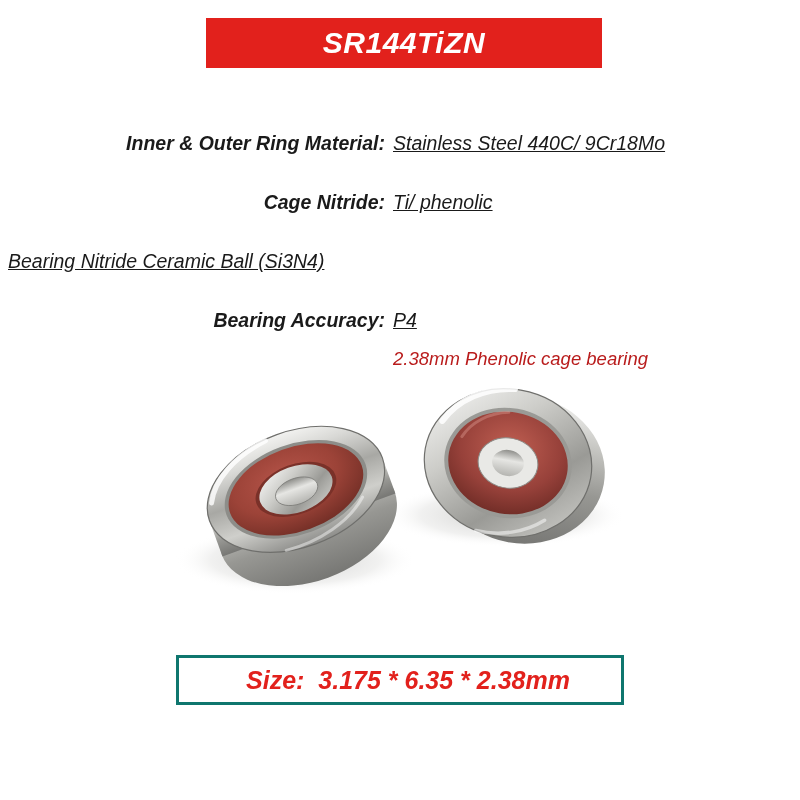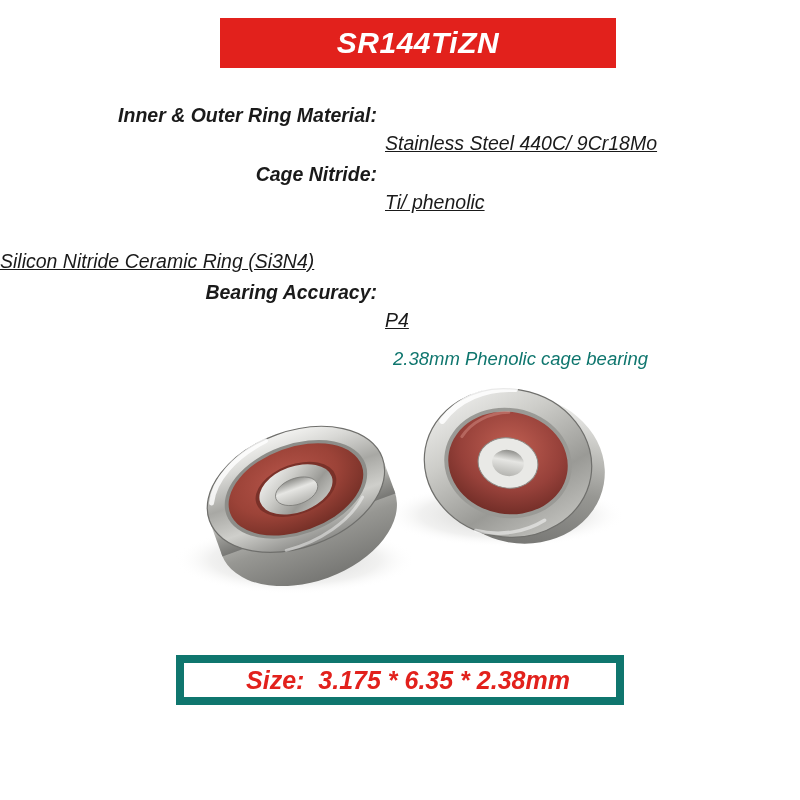--- a/index.html
+++ b/index.html
@@ -11,21 +11,21 @@
     height: 800px;
     background: #ffffff;
     font-family: "Liberation Sans", sans-serif;
     overflow: hidden;
     position: relative;
   }
 
   
   .title-banner {
     position: absolute;
-    left: 220px;
+    left: 206px;
     top: 18px;
     width: 396px;
     height: 50px;
     background: #e2211c;
     display: flex;
     align-items: center;
     justify-content: center;
   }
   .title-banner .title-text {
     color: #ffffff;
@@ -38,22 +38,23 @@
 
   
   .specs {
     position: absolute;
     left: 0px;
     top: 104px;
     width: 800px;
   }
   .spec-row {
     display: flex;
-    align-items: flex-start;
+    align-items: flex-end;
     margin-bottom: 8px;
+    padding-left: 8px;
   }
   .spec-label {
     width: 385px;
     text-align: right;
     padding-right: 8px;
     box-sizing: border-box;
     font-size: 19.5px;
     font-weight: bold;
     font-style: italic;
     color: #1a1a1a;
@@ -70,41 +71,41 @@
     text-decoration: underline;
   }
 
   .note-row {
     margin-top: 16px;
     padding-left: 393px;
   }
   .note-text {
     font-size: 18.5px;
     font-style: italic;
-    color: #0f766e;
+    color: #b91c1c;
     white-space: nowrap;
   }
 
   
   .photo-area {
     position: absolute;
     left: 120px;
     top: 345px;
     width: 560px;
     height: 290px;
   }
 
   
   .size-banner {
     position: absolute;
     left: 176px;
     top: 655px;
     width: 448px;
     height: 50px;
-    border: 8px solid #0f766e;
+    border: 3px solid #0f766e;
     box-sizing: border-box;
     background: #ffffff;
     display: flex;
     align-items: center;
     justify-content: center;
     padding-left: 16px;
   }
   .size-banner .size-text {
     color: #e2211c;
     font-size: 25px;
@@ -131,21 +132,21 @@
 
   <div class="spec-row">
     <div class="spec-label">Cage Nitride:</div>
     <div class="spec-value">
       <span class="underline">Ti/ phenolic</span>
     </div>
   </div>
 
   <div class="spec-row">
     <div class="spec-value">
-      <span class="underline">Silicon Nitride Ceramic Ring (Si3N4)</span>
+      <span class="underline">Bearing Nitride Ceramic Ball (Si3N4)</span>
     </div>
   </div>
 
   <div class="spec-row">
     <div class="spec-label">Bearing Accuracy:</div>
     <div class="spec-value">
       <span class="underline">P4</span>
     </div>
   </div>
 

